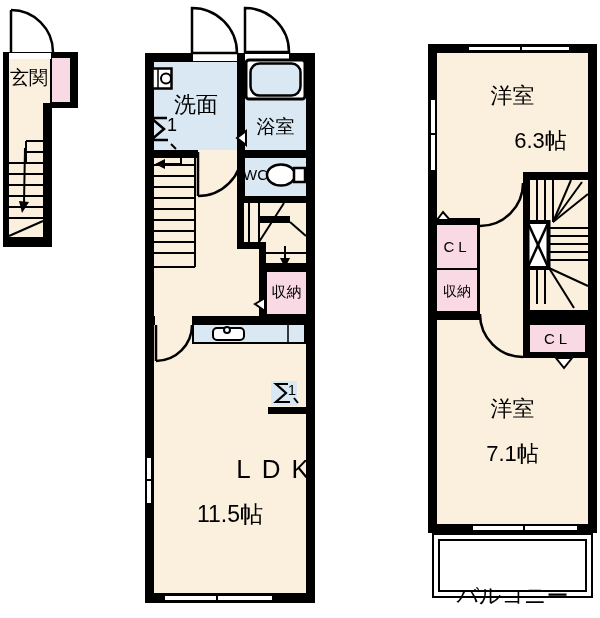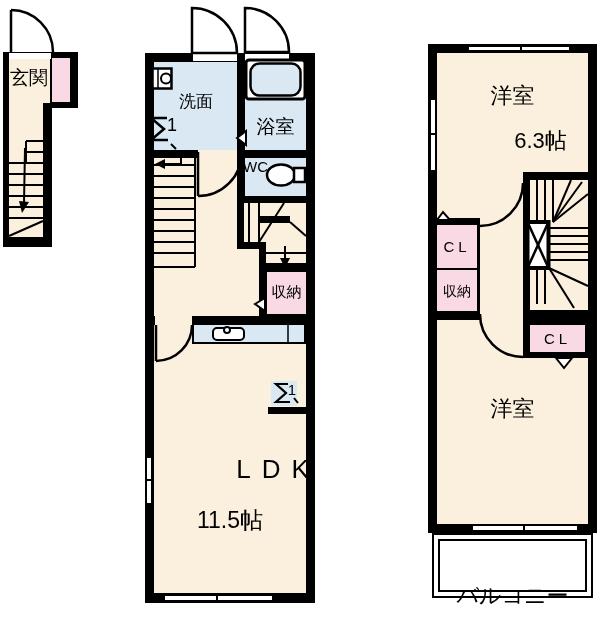--- a/index.html
+++ b/index.html
@@ -46,26 +46,26 @@
   <div class="abs pink z1" style="left:267px;top:272px;width:39px;height:42px;"></div>
   <div class="abs cream z1" style="left:154px;top:325px;width:152px;height:268px;"></div>
   <div class="abs cream z1" style="left:155px;top:316px;width:37px;height:9px;"></div>
   <div class="abs blue z2" style="left:192px;top:323px;width:114px;height:21px;border:2px solid #000;"></div>
   <div class="abs white z2" style="left:212px;top:327px;width:33px;height:14px;border:2px solid #000;border-radius:5px;"></div>
   <div class="abs white z2" style="left:145px;top:458px;width:8px;height:45px;border-left:2px solid #000;border-right:2px solid #000;"></div>
   <div class="abs white z2" style="left:165px;top:594px;width:107px;height:8px;border-top:2px solid #000;border-bottom:2px solid #000;"></div>
   <div class="abs blue z2" style="left:271px;top:381px;width:26px;height:25px;"></div>
   <div class="abs wall z2" style="left:268px;top:407px;width:38px;height:7px;"></div>
 
-  <div class="lbl z4" style="left:166px;top:92px;width:60px;font-size:17px;">洗面</div>
+  <div class="lbl z4" style="left:166px;top:92px;width:60px;font-size:22px;">洗面</div>
   <div class="lbl z4" style="left:245px;top:116px;width:61px;font-size:19px;">浴室</div>
-  <div class="lbl stack z4" style="left:243px;top:158px;width:18px;font-size:15px;line-height:18px;">WC</div>
+  <div class="lbl stack z4" style="left:243px;top:166px;width:18px;font-size:15px;line-height:18px;">WC</div>
   <div class="lbl z4" style="left:267px;top:283px;width:39px;font-size:15px;">収納</div>
   <div class="lbl z4" style="left:154px;top:455px;width:152px;font-size:26px;letter-spacing:11px;padding-left:48px;">LDK</div>
-  <div class="lbl z4" style="left:154px;top:501px;width:152px;font-size:23px;margin-top:6px;">11.5帖</div>
+  <div class="lbl z4" style="left:154px;top:501px;width:152px;font-size:23px;">11.5帖</div>
   <div class="lbl z4" style="left:165px;top:115px;width:14px;font-size:18px;">1</div>
   <div class="lbl z4" style="left:286px;top:381px;width:12px;font-size:15px;">1</div>
 
   <div class="abs wall" style="left:428px;top:44px;width:169px;height:489px;"></div>
   <div class="abs cream z1" style="left:437px;top:53px;width:151px;height:119px;"></div>
   <div class="abs cream z1" style="left:437px;top:172px;width:86px;height:46px;"></div>
   <div class="abs cream z1" style="left:480px;top:218px;width:43px;height:102px;"></div>
   <div class="abs pink z1" style="left:437px;top:225px;width:40px;height:43px;"></div>
   <div class="abs pink z1" style="left:437px;top:270px;width:40px;height:41px;"></div>
   <div class="abs cream z1" style="left:530px;top:180px;width:58px;height:130px;"></div>
@@ -77,20 +77,21 @@
   <div class="abs white z2" style="left:473px;top:524px;width:104px;height:8px;border-top:2px solid #000;border-bottom:2px solid #000;"></div>
   <div class="abs white z1" style="left:432px;top:533px;width:161px;height:65px;border:2px solid #000;"></div>
   <div class="abs white z1" style="left:438px;top:539px;width:149px;height:53px;border:2px solid #000;"></div>
 
   <div class="lbl z4" style="left:437px;top:83px;width:151px;font-size:22px;">洋室</div>
   <div class="lbl z4" style="left:437px;top:128px;width:151px;font-size:22px;padding-left:28px;">6.3帖</div>
   <div class="lbl z4" style="left:437px;top:238px;width:40px;font-size:15px;letter-spacing:4px;">CL</div>
   <div class="lbl z4" style="left:437px;top:283px;width:40px;font-size:14px;">収納</div>
   <div class="lbl z4" style="left:530px;top:330px;width:55px;font-size:15px;letter-spacing:4px;">CL</div>
   <div class="lbl z4" style="left:437px;top:396px;width:151px;font-size:22px;">洋室</div>
+  <div class="lbl z4" style="left:437px;top:441px;width:151px;font-size:22px;">7.1帖</div>
   <div class="lbl z4" style="left:438px;top:585px;width:149px;font-size:22px;font-family:Liberation Mono, monospace;">バルコニー</div>
 
   <svg id="svg-overlay" width="600" height="618" viewBox="0 0 600 618">
 
     <g stroke="#000" fill="none" stroke-width="2.5">
       <line x1="11" y1="10" x2="11" y2="53"></line>
       <path d="M11,10 A42,42 0 0 1 53,52"></path>
     </g>
 
     <g stroke="#000" stroke-width="2">

